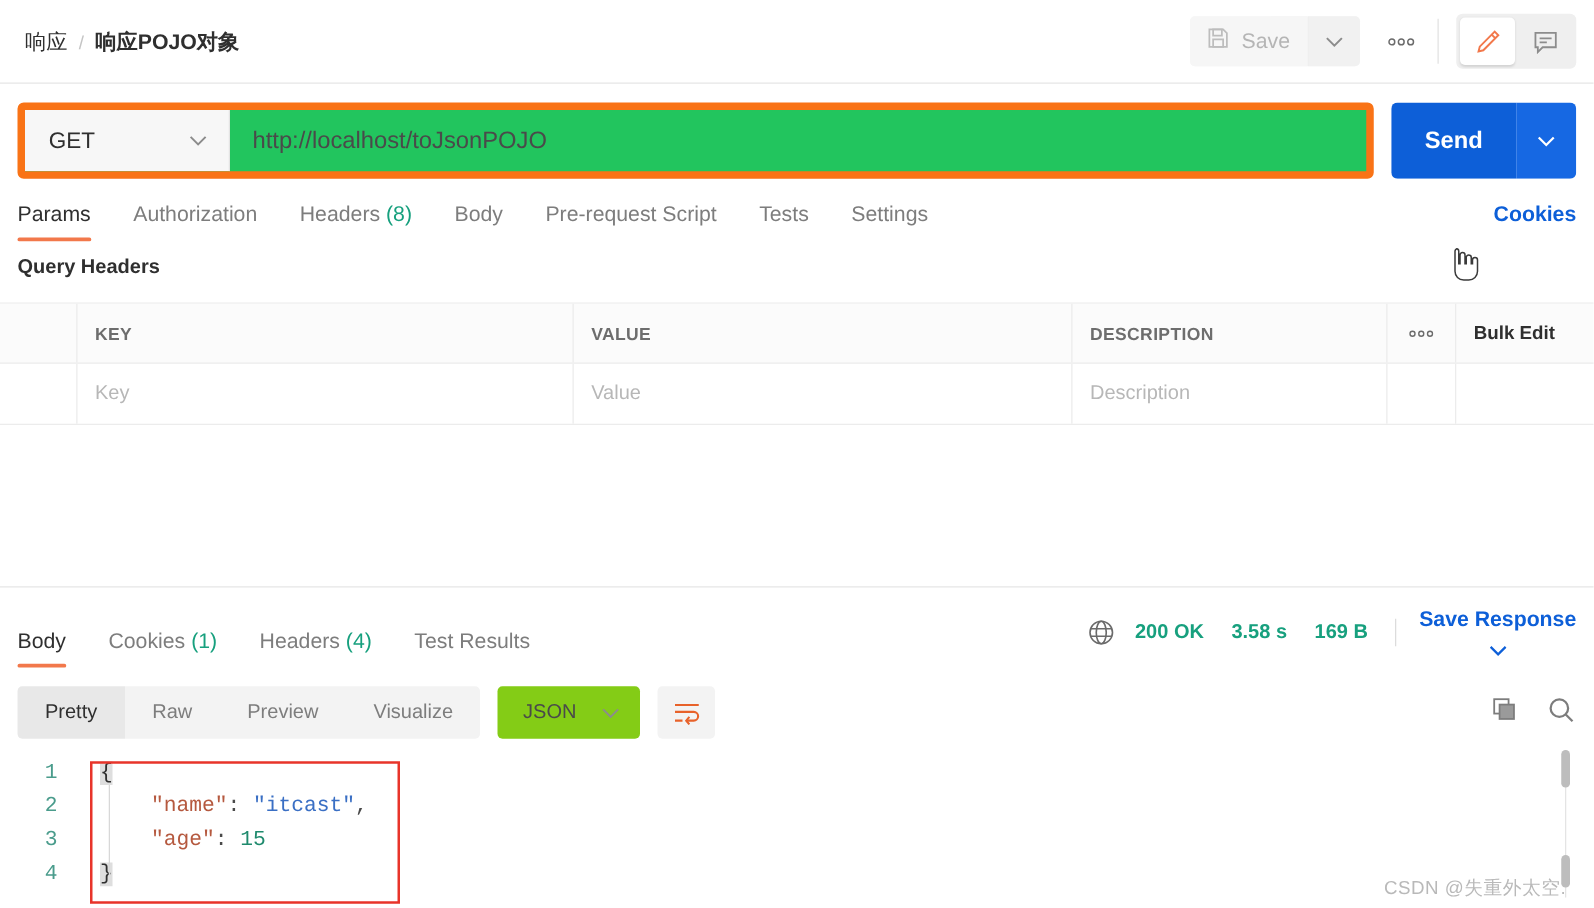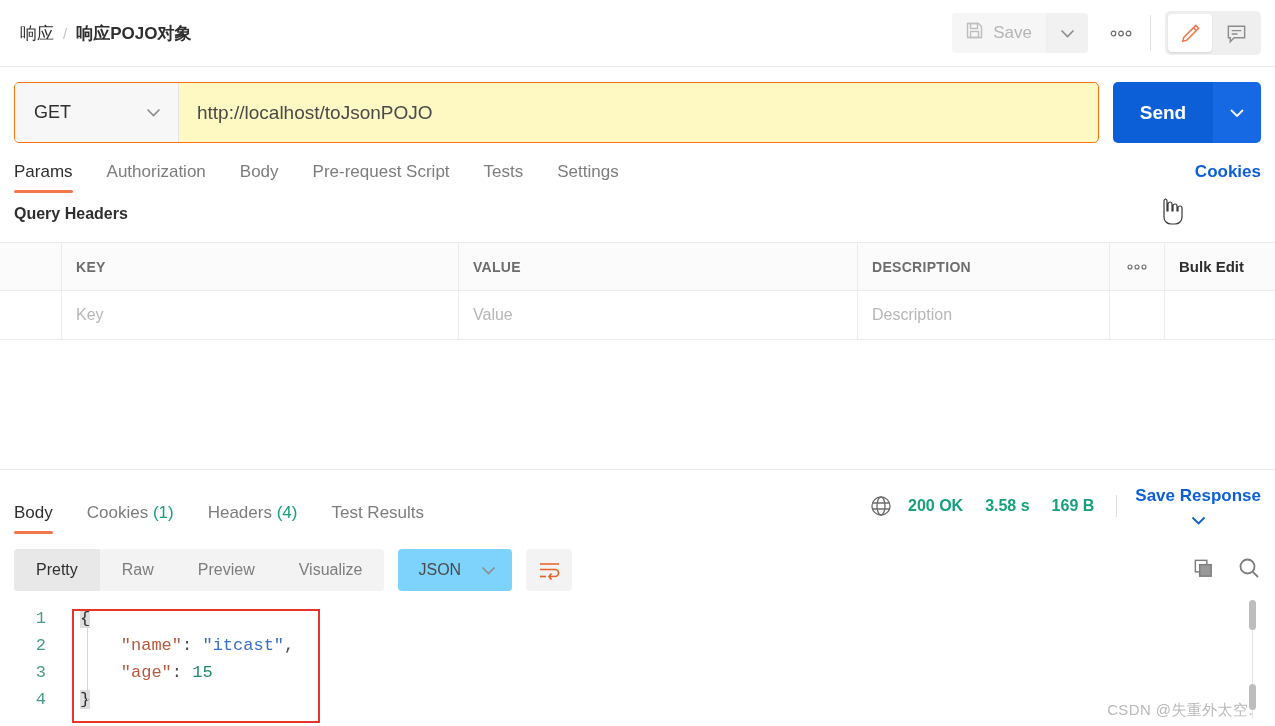--- a/index.html
+++ b/index.html
@@ -46,21 +46,21 @@
   }
   .hdr-divider { width: 1px; height: 36px; background: #e2e2e2; margin: 0 14px 0 6px; }
   .icon-pill { display: flex; align-items: center; background: #efefef; border-radius: 5px; padding: 3px; gap: 2px; }
   .icon-pill .seg { width: 44px; height: 38px; display: flex; align-items: center; justify-content: center; border-radius: 4px; }
   .icon-pill .seg.active { background: #ffffff; box-shadow: 0 1px 2px rgba(0,0,0,.12); }
 
   
   .urlbar-wrap { padding: 15px 14px 0 14px; display: flex; align-items: stretch; gap: 14px; position: relative; }
   .url-field {
     flex: 1; display: flex; align-items: stretch;
-    border: 1px solid #f97316; border-radius: 5px; height: 61px; overflow: hidden; background:#fef9c3;
+    border: 6px solid #f97316; border-radius: 5px; height: 61px; overflow: hidden; background:#22c55e;
   }
   .method-box {
     width: 164px; display: flex; align-items: center; justify-content: space-between;
     padding: 0 17px 0 19px; background: #f7f7f7; border-right: 1px solid #e4e4e4;
     font-size: 18px; color: #2f2f2f; font-weight: 500;
   }
   .url-input {
     flex: 1; border: none; outline: none; background: transparent;
     padding: 0 18px; font-size: 19px; color: #4a4a4a;
     font-family: "Liberation Sans", sans-serif;
@@ -129,21 +129,21 @@
   .meta-div { width: 1px; height: 22px; background: #dcdcdc; margin: 0 18px 0 0; }
   .save-resp { color: #0d5fd8; font-size: 17px; font-weight: bold; display: flex; align-items: center; gap: 10px; flex-direction: column; }
 
   
   .resp-toolbar { display: flex; align-items: center; padding: 0 14px; margin-top: 15px; }
   .seg-group { display: flex; background: #f3f3f3; border-radius: 4px; overflow: hidden; height: 42px; }
   .seg-btn { display: flex; align-items: center; padding: 0 22px; font-size: 16px; color: #7d7d7d; }
   .seg-btn.active { background: #e8e8e8; color: #2f2f2f; }
   .json-sel {
     display: flex; align-items: center; gap: 20px; height: 42px;
-    background: #7dd3fc; border-radius: 4px; padding: 0 16px 0 20px;
+    background: #84cc16; border-radius: 4px; padding: 0 16px 0 20px;
     margin-left: 14px; font-size: 16px; color: #4a4a4a;
   }
   .wrap-btn {
     width: 46px; height: 42px; margin-left: 14px; background: #f3f3f3; border-radius: 4px;
     display: flex; align-items: center; justify-content: center;
   }
   .toolbar-right { margin-left: auto; display: flex; align-items: center; gap: 22px; }
 
   
   .code-area { position: relative; margin-top: 14px; height: 126px; }
@@ -253,20 +253,24 @@
 </div>
 
 <div class="req-tabs">
   <div class="rtab active">
     <span>Params</span>
   </div>
   <div class="rtab">
     <span>Authorization</span>
   </div>
   <div class="rtab">
+    <span>Headers</span>
+    <span class="count">(8)</span>
+  </div>
+  <div class="rtab">
     <span>Body</span>
   </div>
   <div class="rtab">
     <span>Pre-request Script</span>
   </div>
   <div class="rtab">
     <span>Tests</span>
   </div>
   <div class="rtab">
     <span>Settings</span>

